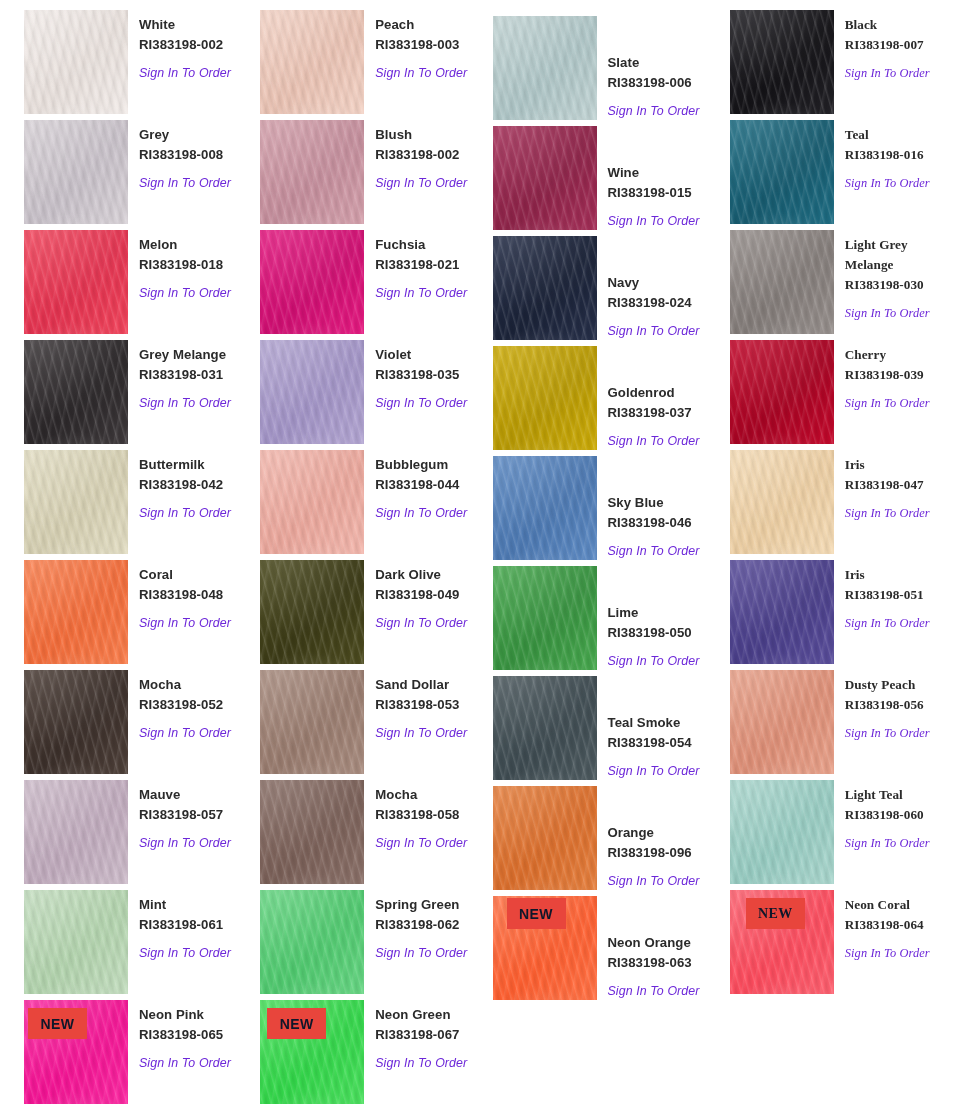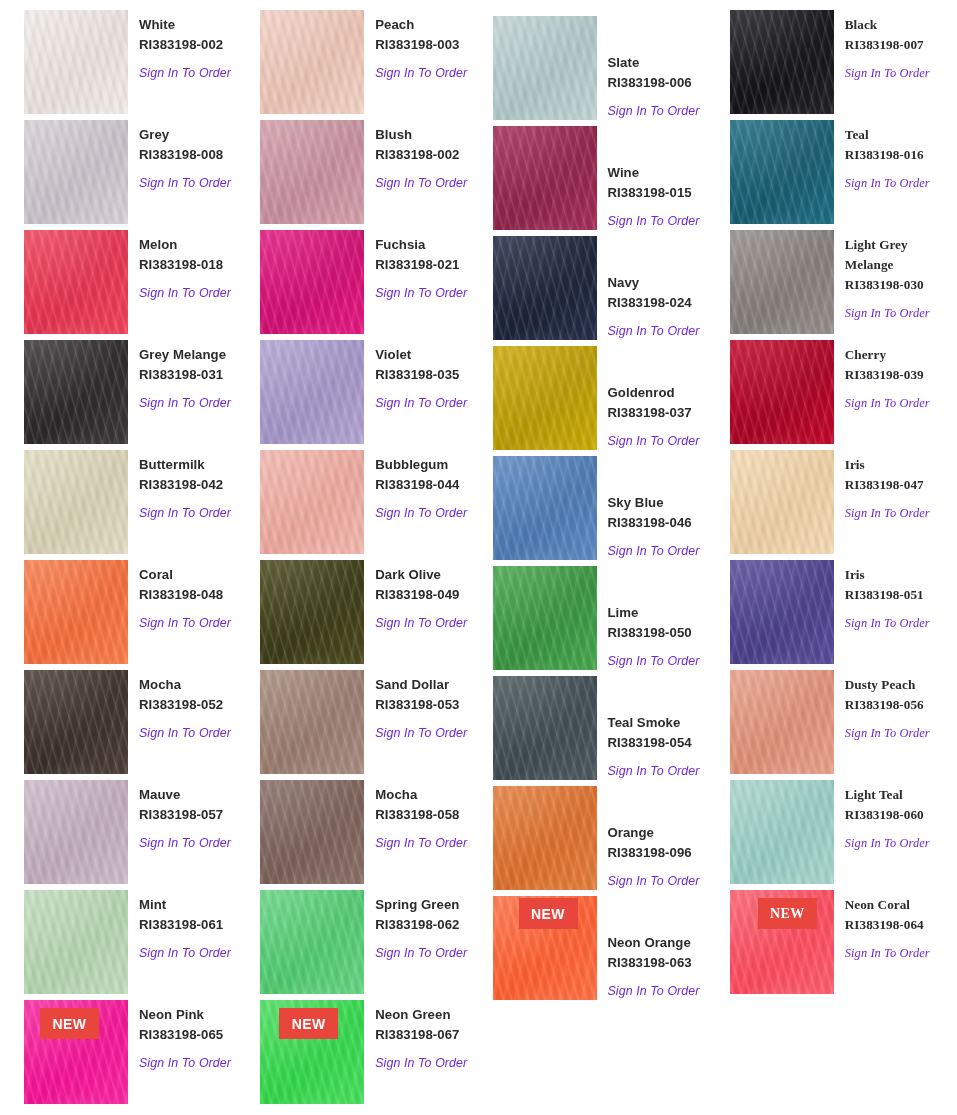--- a/index.html
+++ b/index.html
@@ -79,25 +79,25 @@
   .swatch-thumb .fiber::after {
     background:
       radial-gradient(ellipse 70% 55% at 50% 108%, rgba(255,255,255,0.22), rgba(255,255,255,0) 62%),
       radial-gradient(ellipse 90% 80% at 30% 10%, rgba(255,255,255,0.14), rgba(255,255,255,0) 70%),
       radial-gradient(ellipse 120% 100% at 50% 50%, rgba(0,0,0,0) 55%, rgba(0,0,0,0.10) 100%);
   }
 
   .new-badge {
     position: absolute;
     top: 8px;
-    left: 40px;
+    left: 28px;
     width: 59px;
     height: 31px;
     background: #e8453c;
-    color: #ffffff;
+    color: #0f172a;
     font-size: 14px;
     font-weight: 700;
     letter-spacing: .4px;
     display: flex;
     align-items: center;
     justify-content: center;
     z-index: 3;
   }
 
   .swatch-info {

